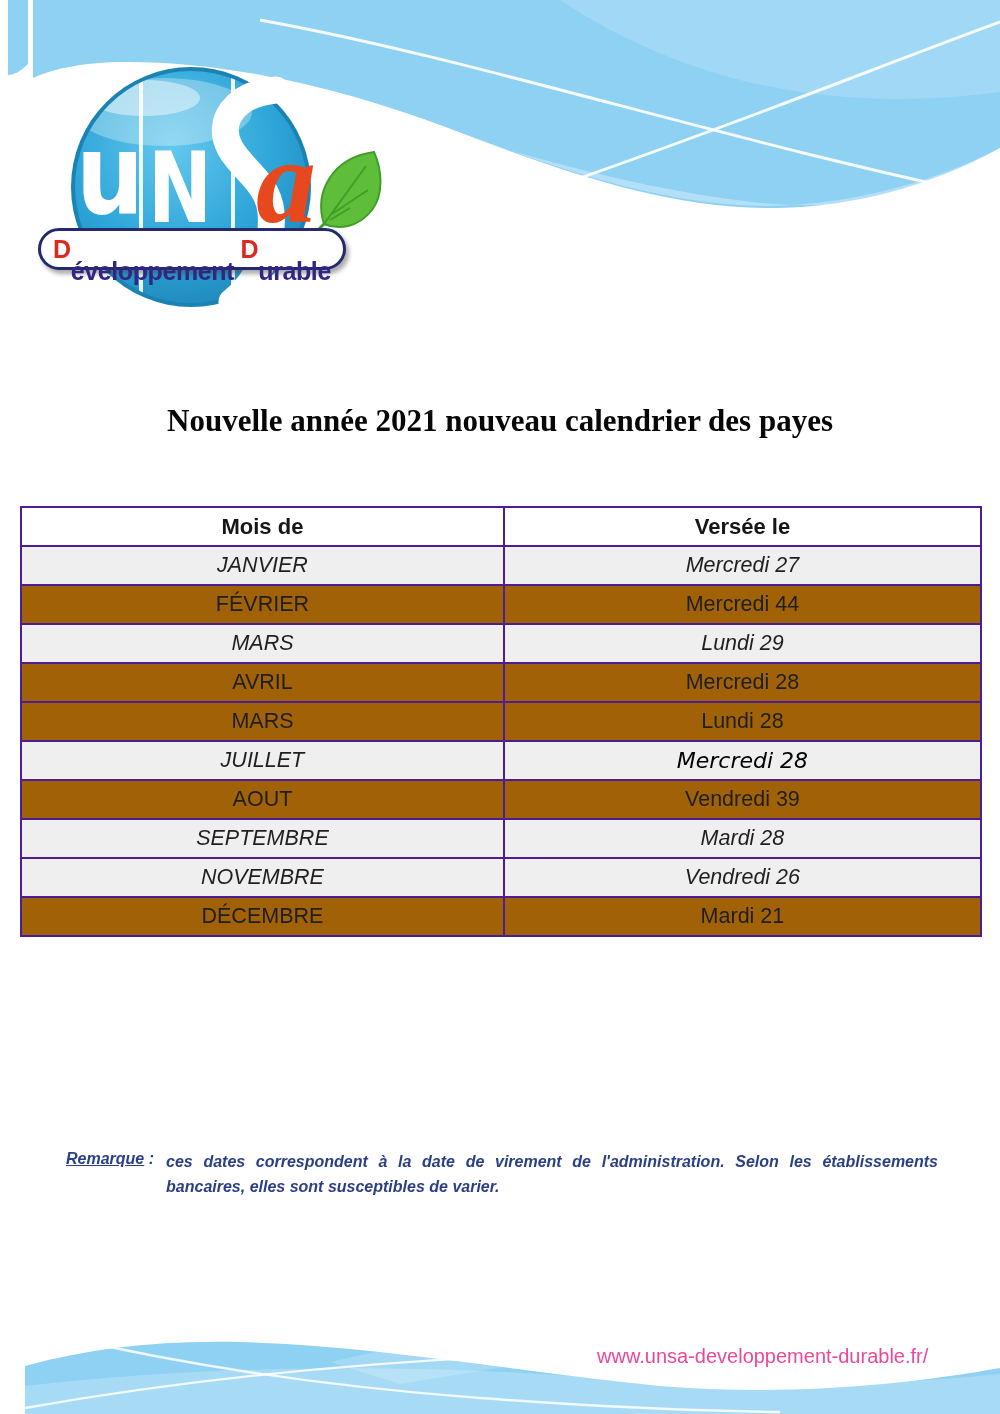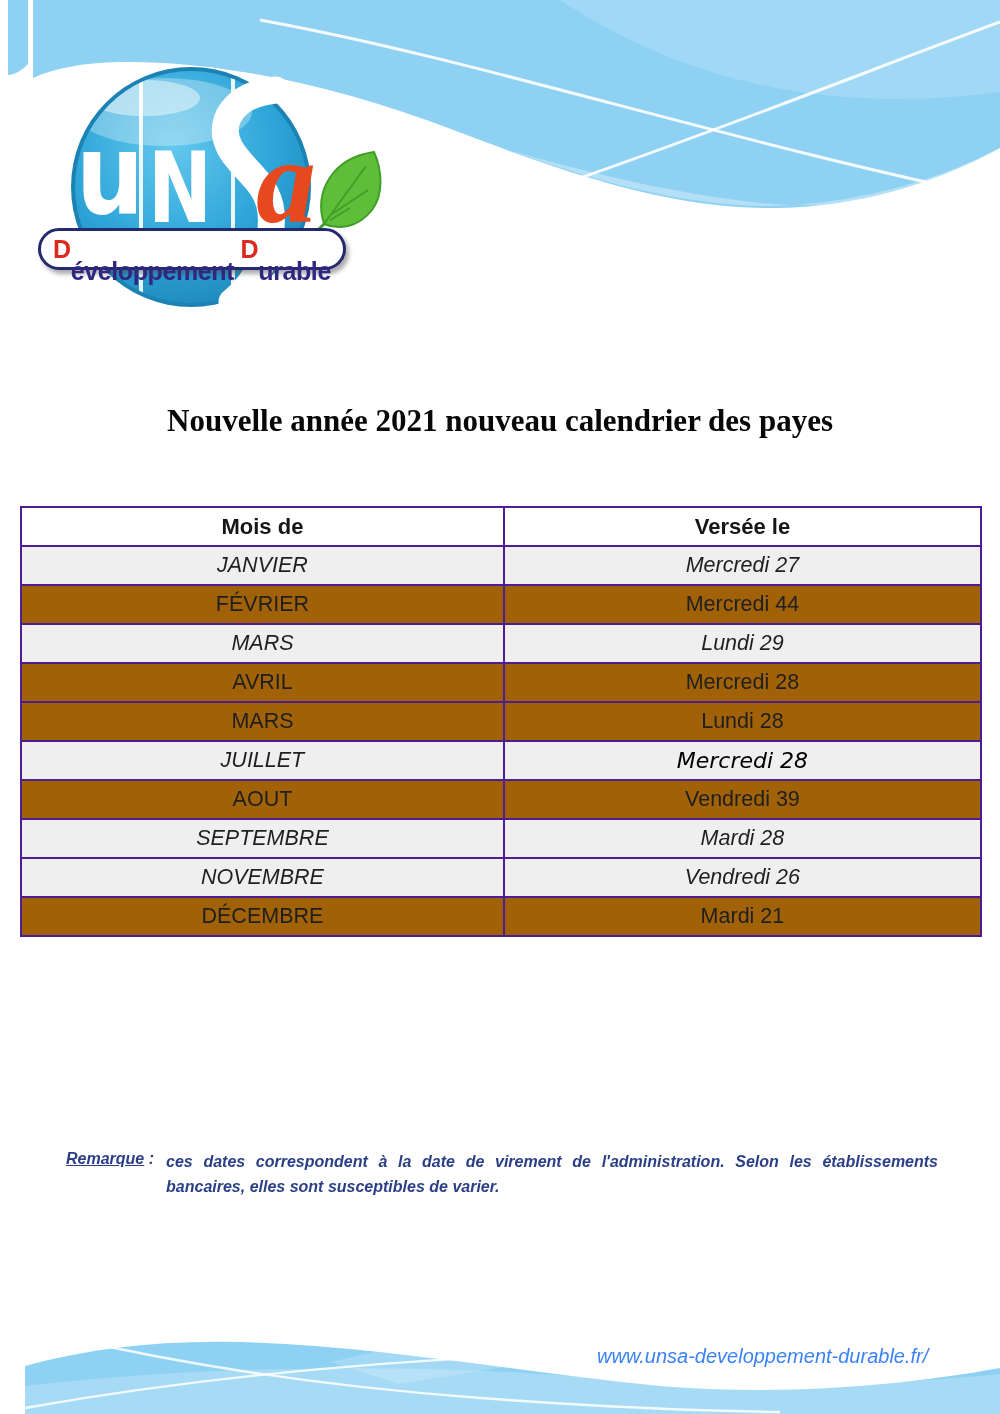--- a/index.html
+++ b/index.html
@@ -65,21 +65,21 @@
     font-family:"Liberation Sans", sans-serif;
     font-style:italic;font-weight:bold;font-size:16px;
   }
   .remark-label-wrap{white-space:nowrap;}
   .remark-label{text-decoration:underline;}
   .remark-text{margin:0;width:782px;text-align:justify;line-height:1.55;}
   
   .site-url{
     position:absolute;left:597px;top:1345px;
     font-family:"Liberation Sans", sans-serif;
-    font-style:italic;font-size:20px;color:#3b82f6;
+    font-size:20px;color:#ec4899;
     text-decoration:none;
     z-index:5;
     text-align:center;
   }
 </style>
 </head>
 <body>
 
 <div class="page">
 

